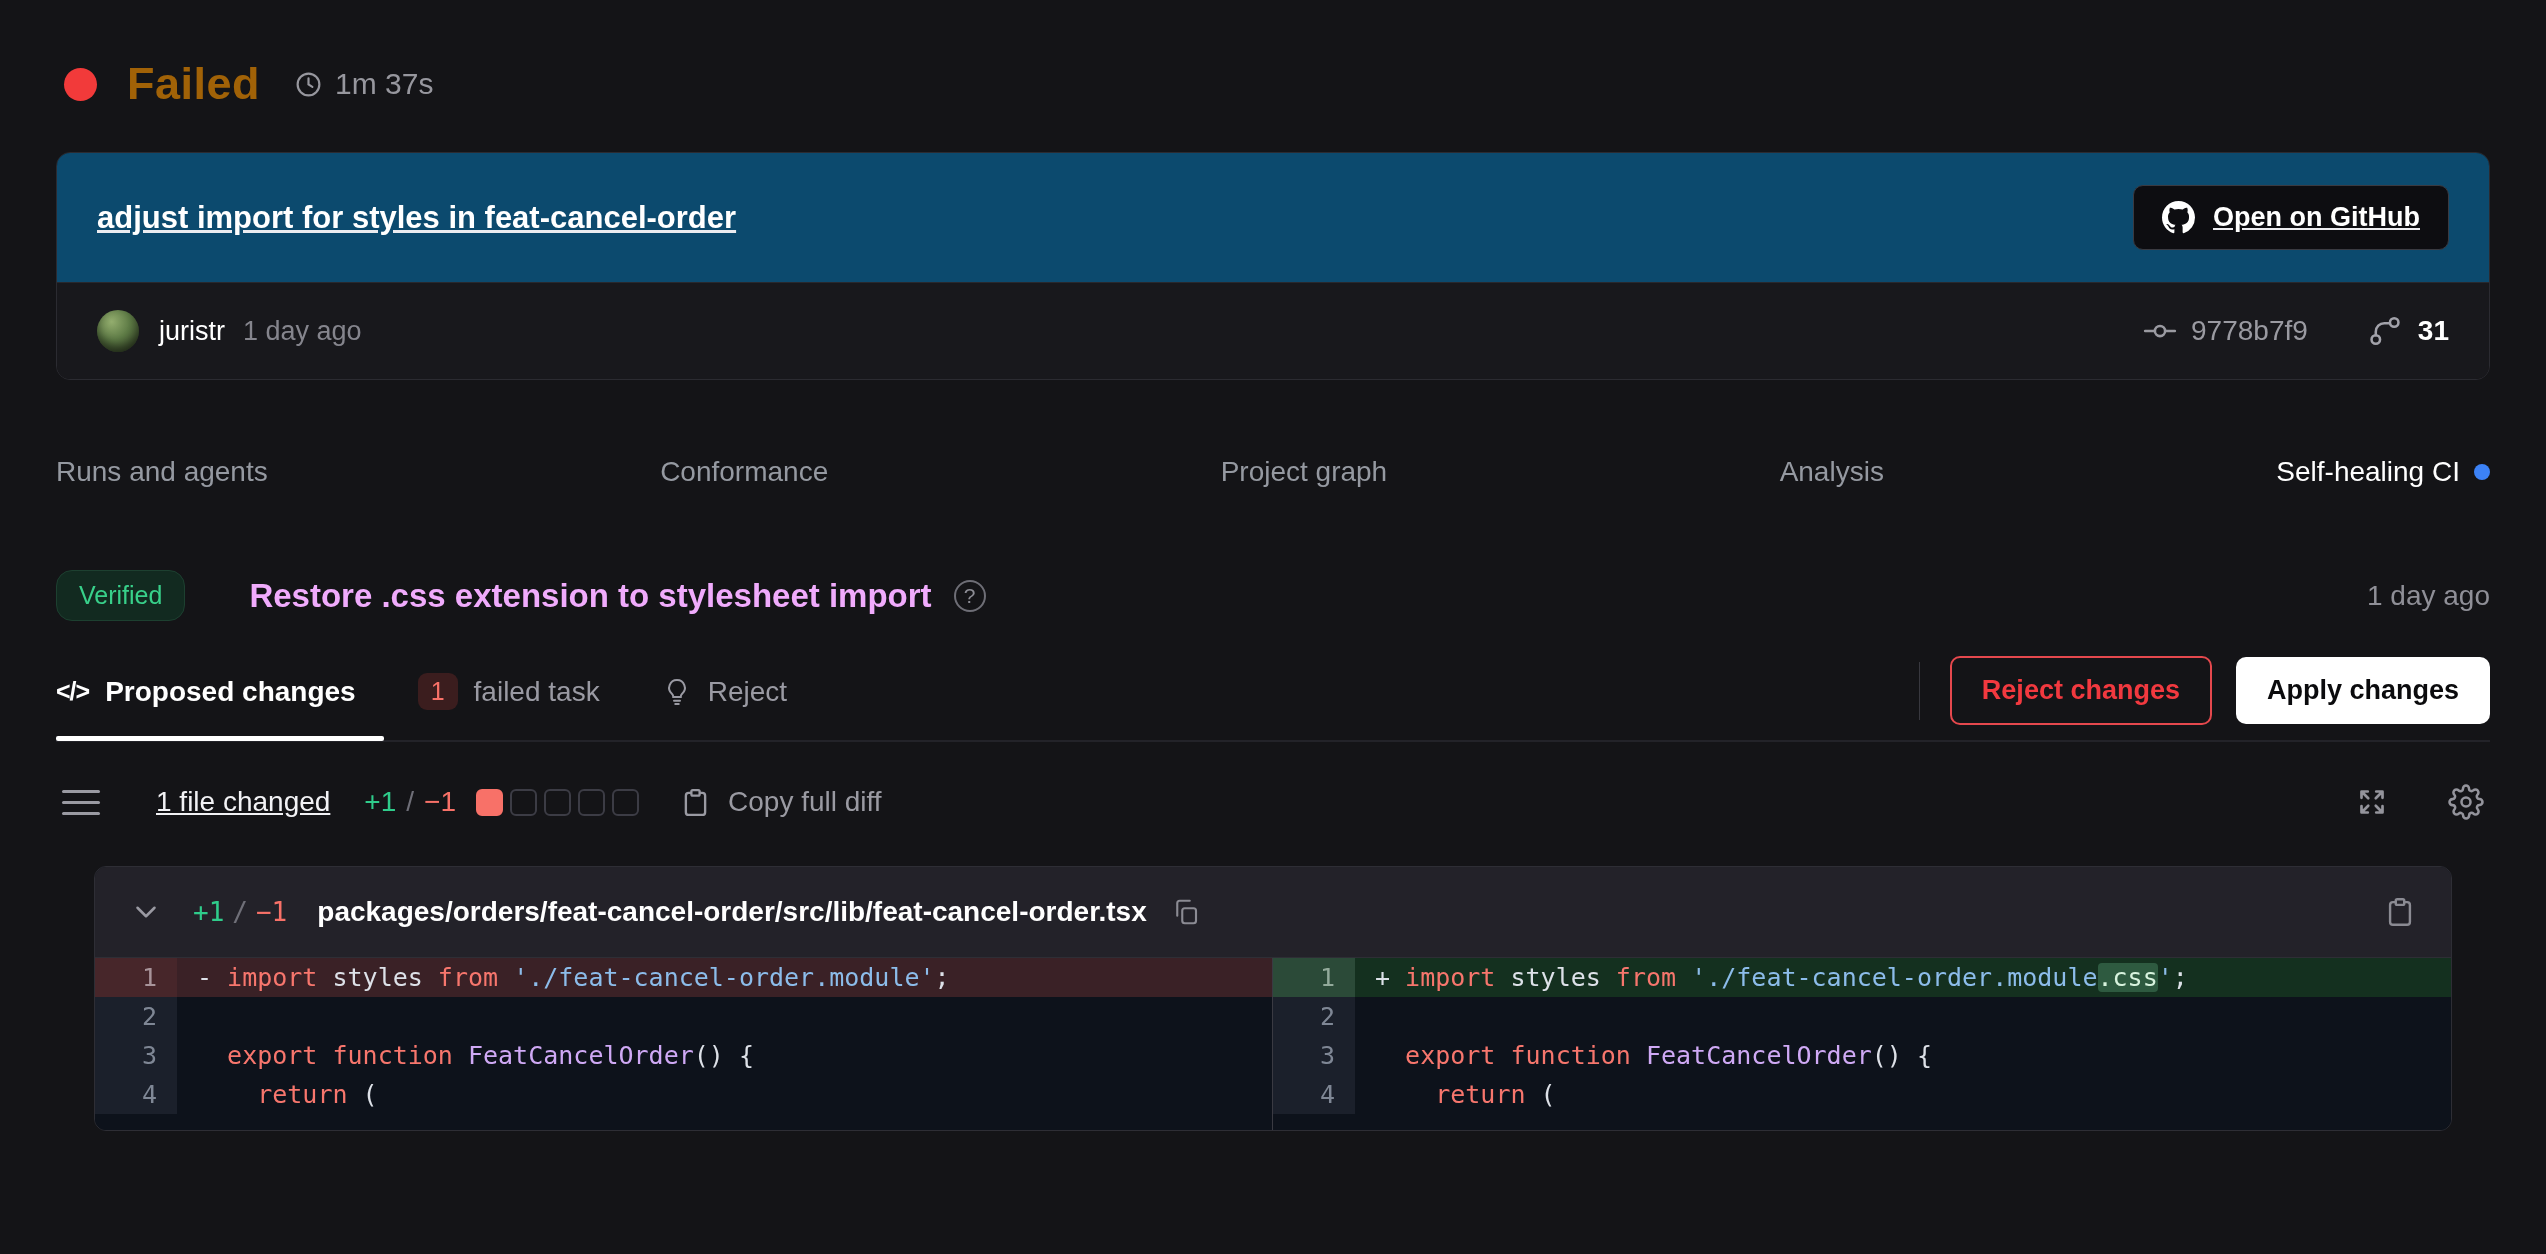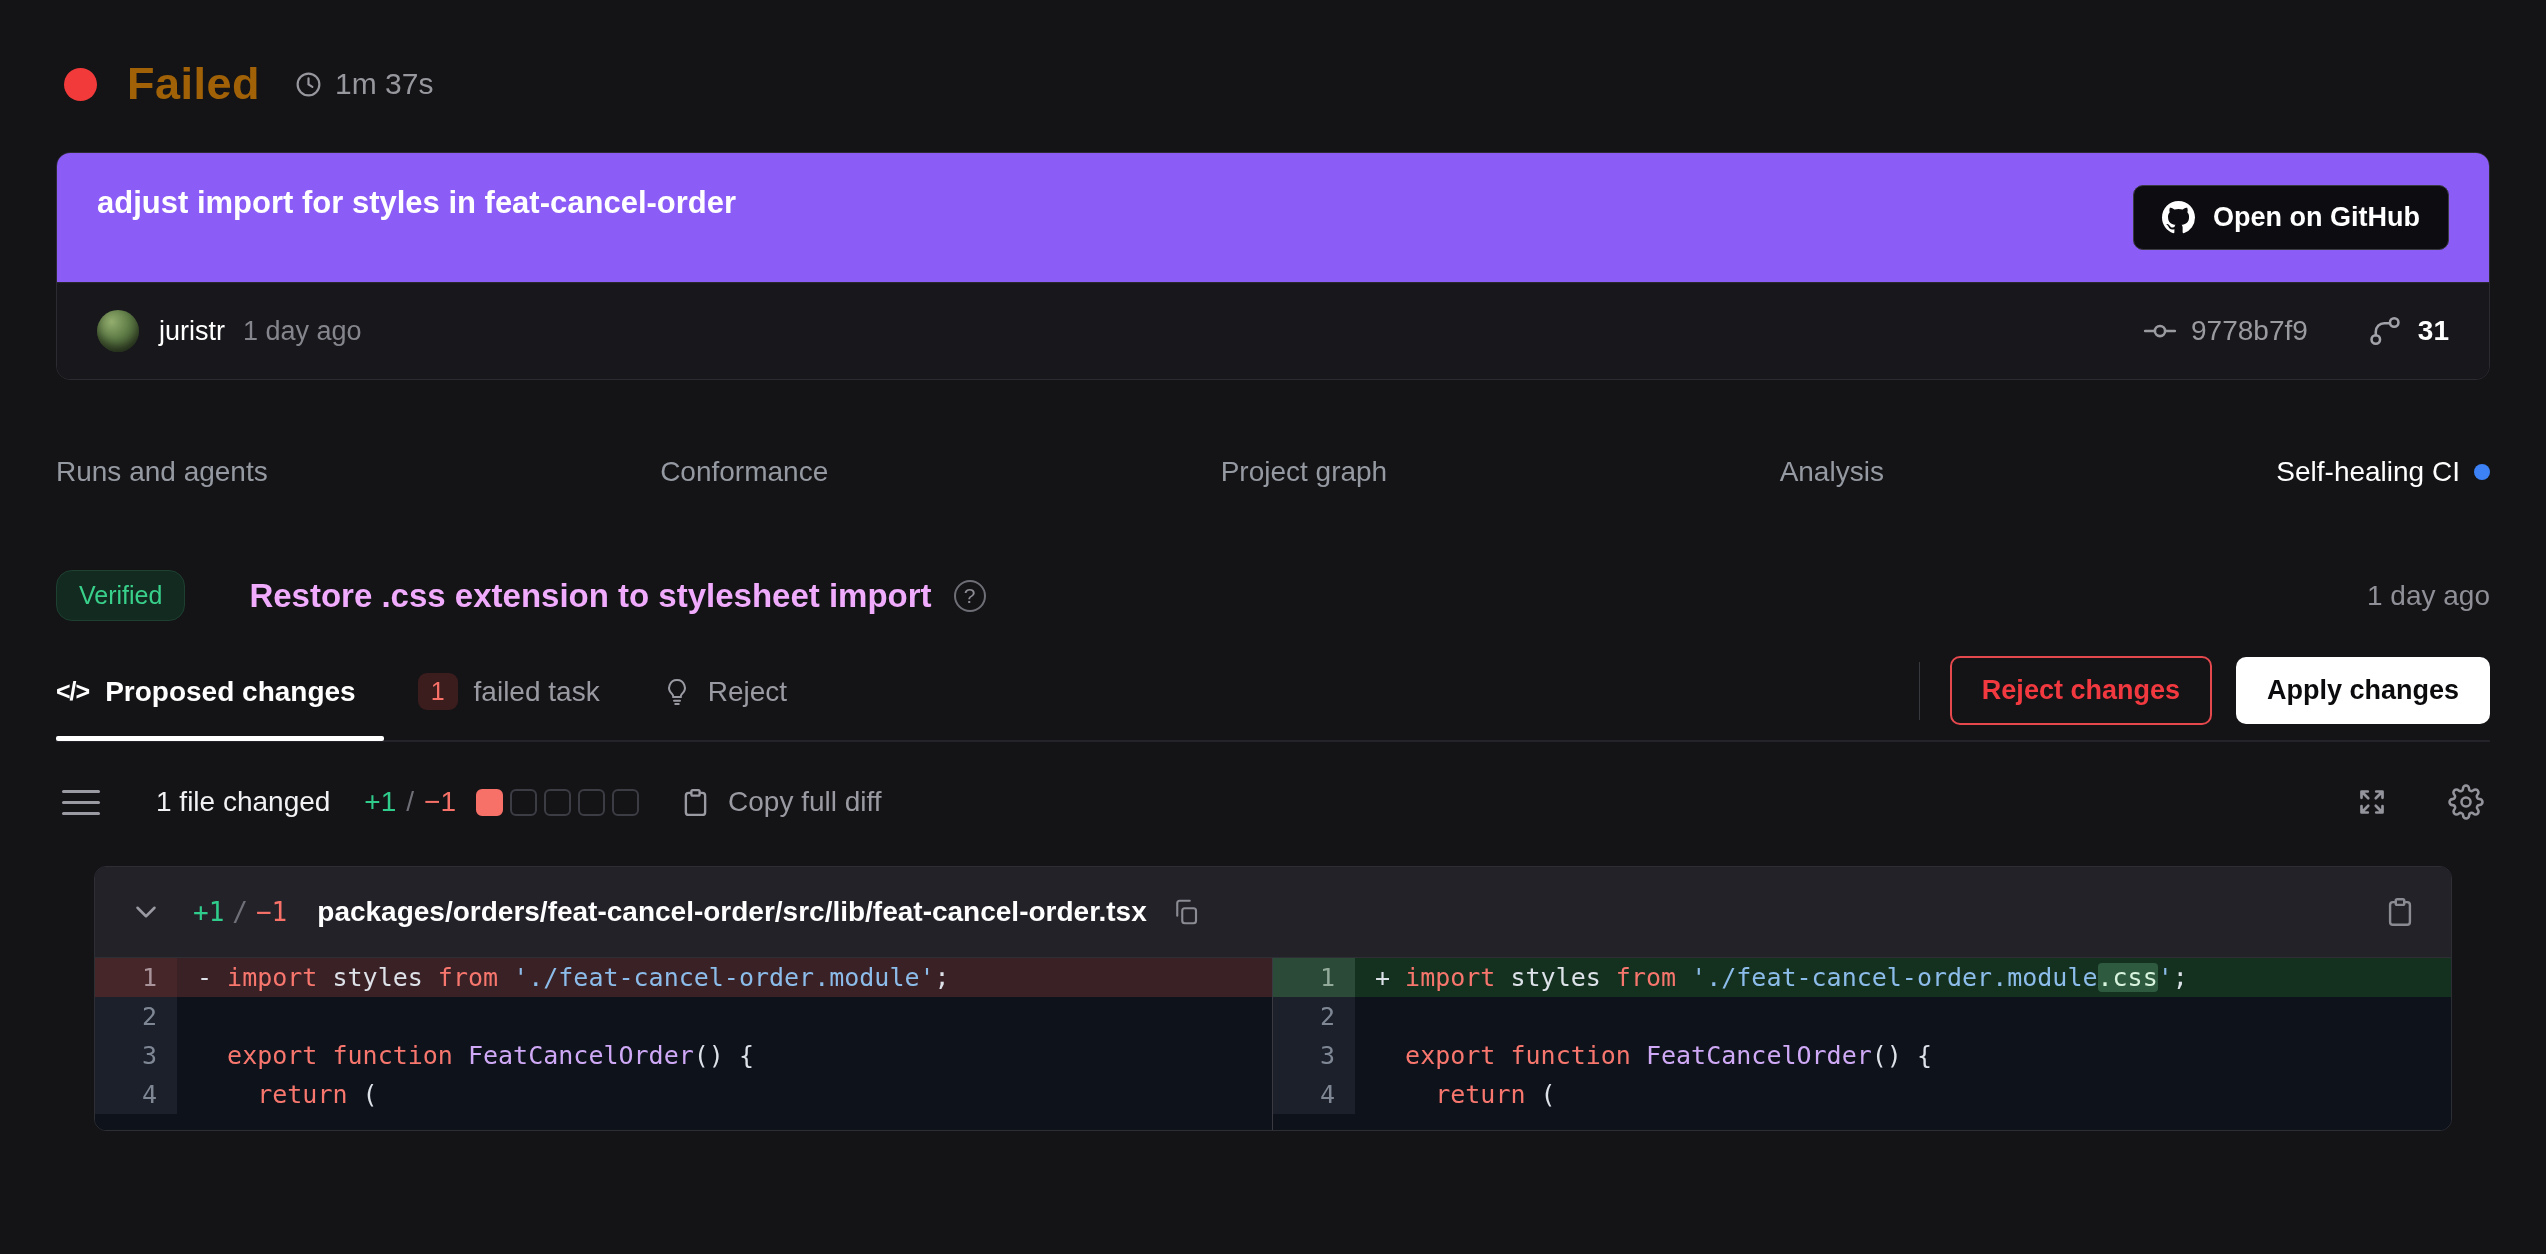--- a/index.html
+++ b/index.html
@@ -14,21 +14,21 @@
   
   .status-row { display:flex; align-items:center; margin:12px 0 0 8px; }
   .status-dot { width:33px; height:33px; border-radius:50%; background:#f23a3a; }
   .status-label { font-size:45px; font-weight:700; color:#a16207; margin-left:30px; letter-spacing:.5px; }
   .status-meta { display:flex; align-items:center; margin-left:34px; color:#97979e; }
   .status-meta svg { width:29px; height:29px; stroke:#97979e; }
   .status-duration { font-size:30px; margin-left:12px; }
 
   
   .card { margin-top:42px; border:1px solid #2b2b31; border-radius:14px; overflow:hidden; }
-  .card-top { background:#8b5cf6; padding:32px 40px; display:flex; justify-content:space-between; }
+  .card-top { background:#0c4a6e; padding:32px 40px; display:flex; align-items:center; justify-content:space-between;text-decoration:underline; }
   .card-title { font-size:31px; font-weight:700; color:#fff; }
   .gh-btn { display:flex; align-items:center; gap:18px; background:#0d0d11; border:1px solid #3a3a41;
             border-radius:10px; padding:15px 28px; cursor:pointer; }
   .gh-btn svg { width:33px; height:33px; fill:#fff; }
   .gh-btn span { font-size:27px; font-weight:600; color:#fff; }
   .card-bottom { background:#18181c; padding:27px 40px; display:flex; align-items:center; border-top:1px solid #28282d; }
   .avatar { width:42px; height:42px; border-radius:50%;
             background:radial-gradient(circle at 35% 28%, #93ad6e 0%, #5d7a45 45%, #2a361f 100%);
             box-shadow:inset 0 -6px 10px rgba(0,0,0,.45); }
   .author { font-size:27px; font-weight:400; color:#fff; margin-left:20px; }
@@ -69,21 +69,21 @@
   .btn { font-size:27px; font-weight:600; border-radius:10px; padding:17px 30px; cursor:pointer; border:1px solid transparent; }
   .btn-edit { background:#141418; color:#fff; border-color:#38383f; }
   .v-sep { width:1px; height:58px; background:#38383f; margin:0 30px; }
   .btn-reject { background:transparent; color:#f2393f; border:2px solid #e5484d; margin-right:24px; }
   .btn-apply { background:#fff; color:#0b0b0d; }
 
   
   .diff-toolbar { margin-top:42px; display:flex; align-items:center; padding:0 6px; }
   .hamburger { display:flex; flex-direction:column; gap:8px; cursor:pointer; }
   .hamburger i { display:block; width:38px; height:3px; background:#9a9aa2; border-radius:2px; }
-  .files-changed { font-size:28px; color:#f2f2f5; margin-left:56px; }
+  .files-changed { font-size:28px; color:#f2f2f5; margin-left:56px;text-decoration:underline; }
   .counts { display:flex; align-items:center; gap:10px; font-size:28px; margin-left:34px; font-family:"Liberation Sans",sans-serif; }
   .plus { color:#2fcc8b; } .slash { color:#6f6f78; } .minus { color:#f87168; }
   .squares { display:flex; gap:7px; margin-left:20px; }
   .square { width:27px; height:27px; border-radius:6px; border:2px solid #3c3c45; }
   .square.filled { background:#f87168; border-color:#f87168; }
   .copy-diff { display:flex; align-items:center; gap:16px; margin-left:40px; color:#9a9aa2; cursor:pointer; }
   .copy-diff svg { width:33px; height:33px; stroke:#9a9aa2; }
   .copy-diff span { font-size:28px; }
   .toolbar-right { margin-left:auto; display:flex; align-items:center; gap:58px; }
   .toolbar-right svg { width:36px; height:36px; stroke:#94949c; cursor:pointer; }

